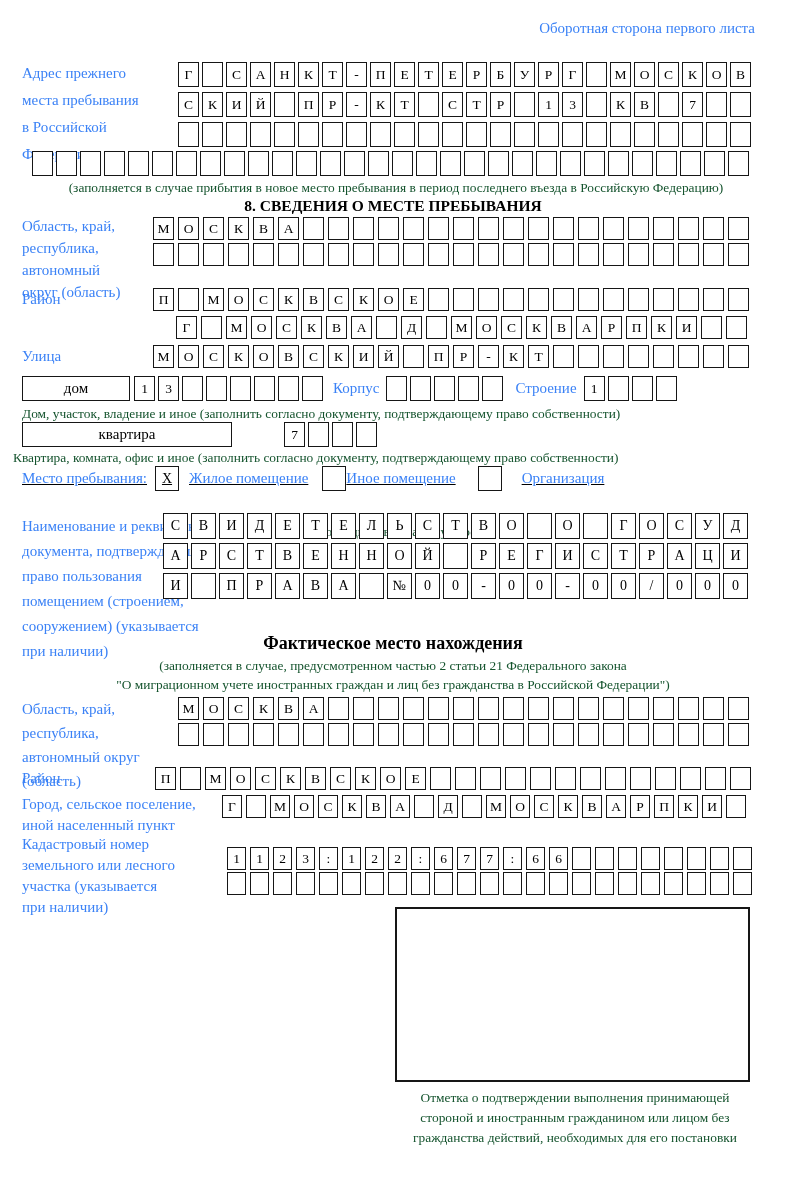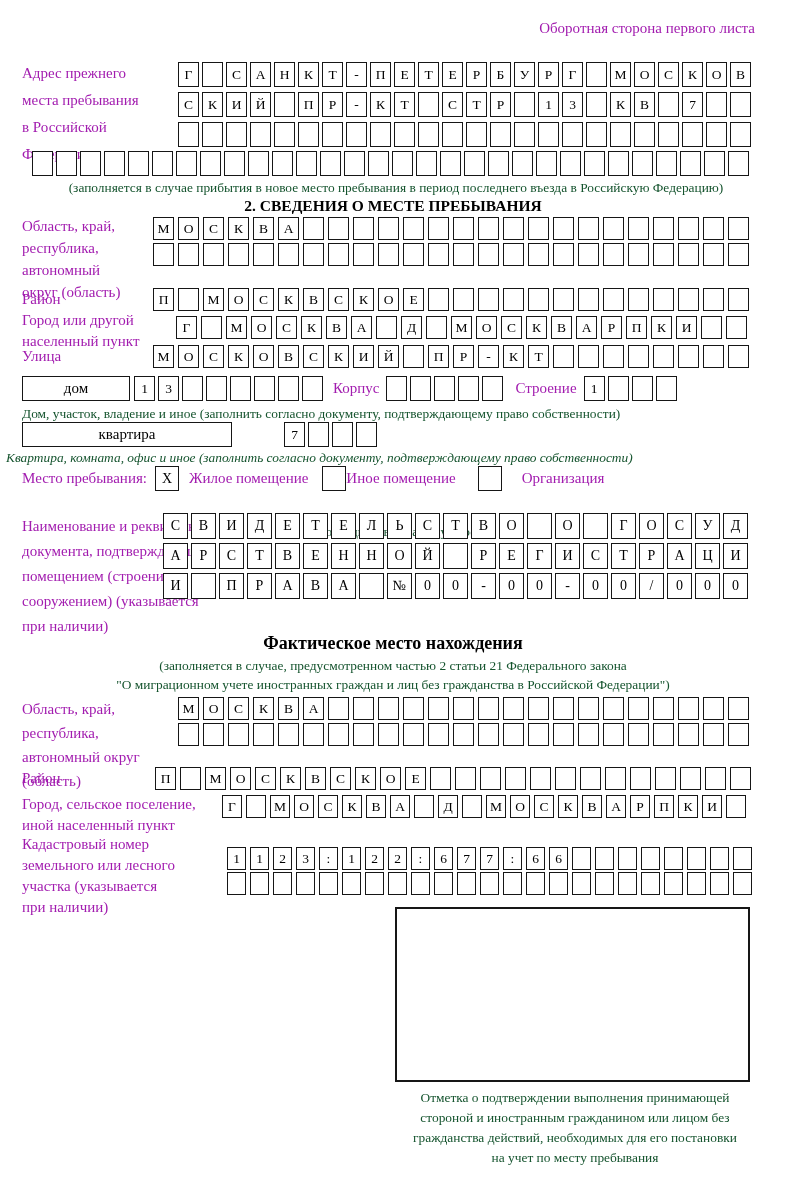--- a/index.html
+++ b/index.html
@@ -1,21 +1,21 @@
 <!DOCTYPE html>
 <html><head>
 <meta charset="utf-8">
 <style>
   html,body{margin:0;padding:0;background:#fff;}
   .sheet{
     position:relative;width:800px;height:1180px;background:#fff;color:#000;
     font-family:"Liberation Serif","DejaVu Serif",serif;overflow:hidden;
   }
   .abs{position:absolute;}
-  .lbl{font-size:15px;color:#a21caf;}
+  .lbl{font-size:15px;color:#3b82f6;}
   .line{display:block;}
   .note{font-size:13.4px;color:#14532d;}
   .center{text-align:center;}
   .bold{font-weight:bold;}
   .cellrow{position:absolute;display:flex;}
   .cell{
     box-sizing:border-box;border:1.6px solid #161616;background:#fff;
     display:flex;align-items:center;justify-content:center;
     font-size:13.5px;line-height:1;color:#000;flex:none;
   }
@@ -155,21 +155,21 @@
       <div class="cell"></div>
       <div class="cell"></div>
       <div class="cell"></div>
       <div class="cell"></div>
       <div class="cell"></div>
       <div class="cell"></div>
       <div class="cell"></div>
     </div>
   <div class="abs note center" style="top:180px;left:0;width:792px;">(заполняется в случае прибытия в новое место пребывания в период последнего въезда в Российскую Федерацию)</div>
 
-  <div class="abs bold center" style="top:197px;left:0;width:786px;font-size:15.5px;">2. СВЕДЕНИЯ О МЕСТЕ ПРЕБЫВАНИЯ</div>
+  <div class="abs bold center" style="top:197px;left:0;width:786px;font-size:15.5px;">8. СВЕДЕНИЯ О МЕСТЕ ПРЕБЫВАНИЯ</div>
 
   <div class="abs lbl" style="top:215px;left:22px;line-height:22px;">
       <span class="line">Область, край,</span>
       <span class="line">республика,</span>
       <span class="line">автономный</span>
       <span class="line">округ (область)</span>
     </div>
   <div class="cellrow rb" style="top:217px;left:153px;">
       <div class="cell">М</div>
       <div class="cell">О</div>
@@ -244,24 +244,20 @@
       <div class="cell"></div>
       <div class="cell"></div>
       <div class="cell"></div>
       <div class="cell"></div>
       <div class="cell"></div>
       <div class="cell"></div>
       <div class="cell"></div>
       <div class="cell"></div>
     </div>
 
-  <div class="abs lbl" style="top:310px;left:22px;line-height:21px;">
-      <span class="line">Город или другой</span>
-      <span class="line">населенный пункт</span>
-    </div>
   <div class="cellrow rb" style="top:316px;left:176px;">
       <div class="cell">Г</div>
       <div class="cell"></div>
       <div class="cell">М</div>
       <div class="cell">О</div>
       <div class="cell">С</div>
       <div class="cell">К</div>
       <div class="cell">В</div>
       <div class="cell">А</div>
       <div class="cell"></div>
@@ -341,36 +337,37 @@
 
   <div class="abs flexrow" style="top:422px;left:22px;gap:48px;">
     <div class="inline-box" style="width:210px;">квартира</div>
     <div class="cellrow ra" style="position:static;margin-left:4px;">
         <div class="cell">7</div>
         <div class="cell"></div>
         <div class="cell"></div>
         <div class="cell"></div>
       </div>
   </div>
-  <div class="abs note" style="top:450px;left:6px;font-style:italic;">Квартира, комната, офис и иное (заполнить согласно документу, подтверждающему право собственности)</div>
-
-  <div class="abs flexrow" style="top:466px;left:22px;">
+  <div class="abs note" style="top:450px;left:13px;">Квартира, комната, офис и иное (заполнить согласно документу, подтверждающему право собственности)</div>
+
+  <div class="abs flexrow" style="top:466px;left:22px;text-decoration:underline;">
     <div class="lbl">Место пребывания:</div>
     <div class="chk" style="margin-left:8px;">X</div>
     <div class="lbl" style="margin-left:10px;">Жилое помещение</div>
     <div class="chk" style="margin-left:14px;"></div>
     <div class="lbl" style="margin-left:0;">Иное помещение</div>
     <div class="chk" style="margin-left:22px;"></div>
     <div class="lbl" style="margin-left:20px;">Организация</div>
   </div>
   <div class="abs note center" style="top:492px;left:0;width:786px;margin-top:32px;">(Необходимо выбрать нужное)</div>
 
   <div class="abs lbl" style="top:514px;left:22px;line-height:25px;">
       <span class="line">Наименование и реквизиты</span>
       <span class="line">документа, подтверждающего</span>
+      <span class="line">право пользования</span>
       <span class="line">помещением (строением,</span>
       <span class="line">сооружением) (указывается</span>
       <span class="line">при наличии)</span>
     </div>
   <div class="cellrow rc" style="top:513px;left:163px;">
       <div class="cell">С</div>
       <div class="cell">В</div>
       <div class="cell">И</div>
       <div class="cell">Д</div>
       <div class="cell">Е</div>
@@ -613,16 +610,15 @@
       <div class="cell"></div>
       <div class="cell"></div>
       <div class="cell"></div>
     </div>
 
   <div class="abs stamp-box" style="top:907px;left:395px;width:355px;height:175px;"></div>
   <div class="abs note center" style="top:1088px;left:372px;width:406px;line-height:20px;">
       <span class="line">Отметка о подтверждении выполнения принимающей</span>
       <span class="line">стороной и иностранным гражданином или лицом без</span>
       <span class="line">гражданства действий, необходимых для его постановки</span>
-      <span class="line">на учет по месту пребывания</span>
     </div>
 
 </div>
 
 </body></html>

